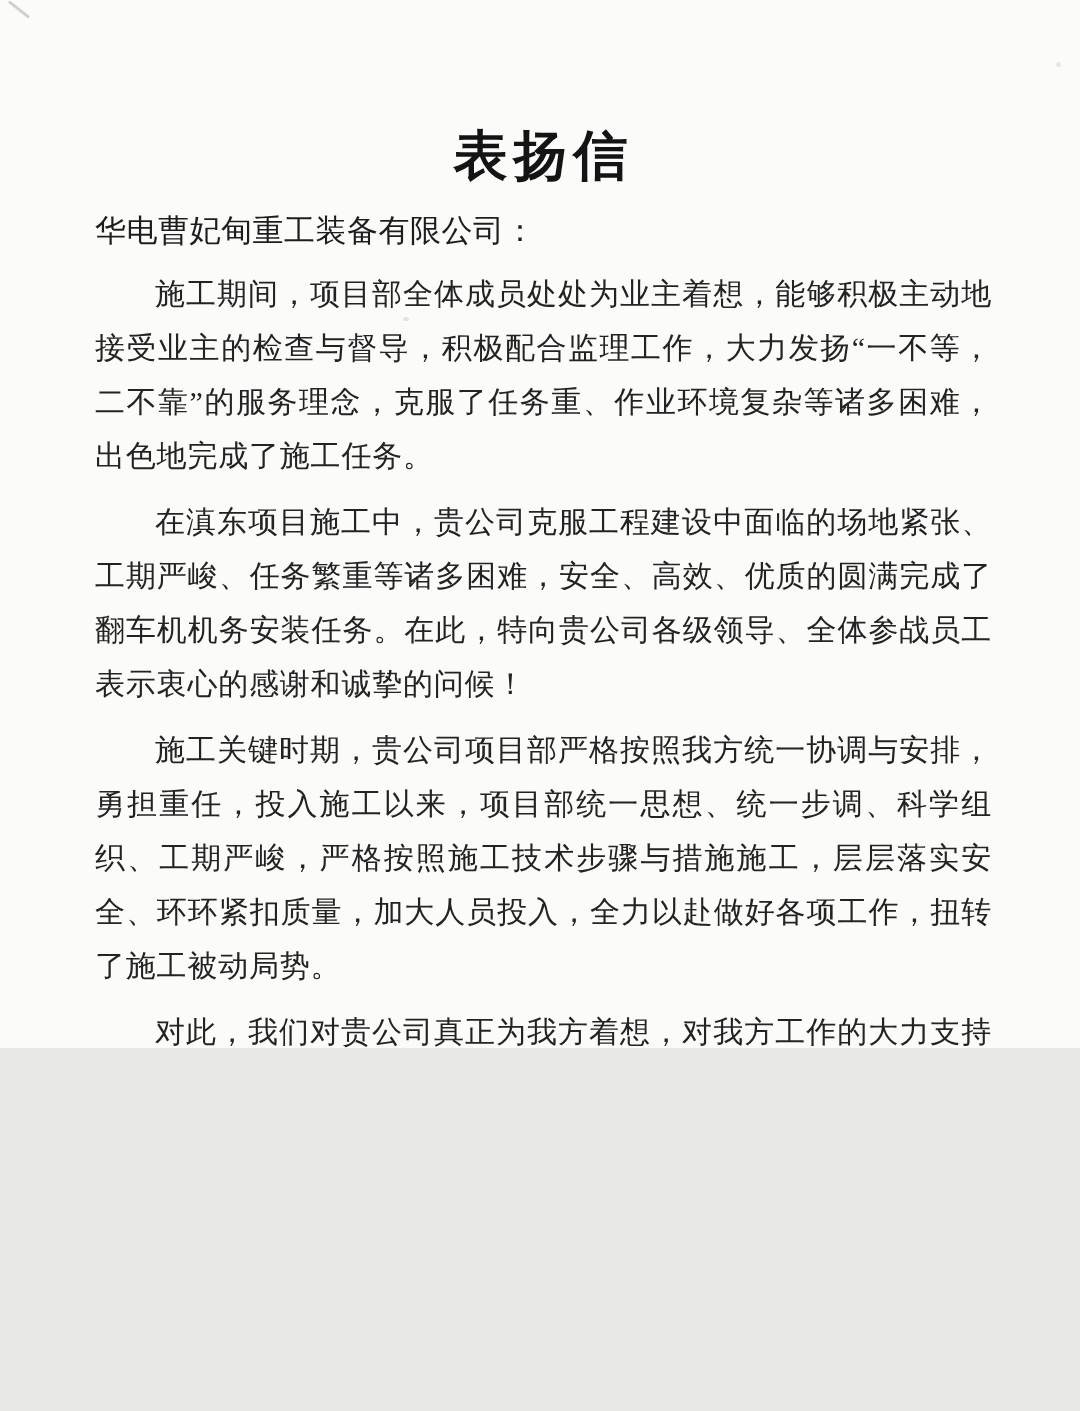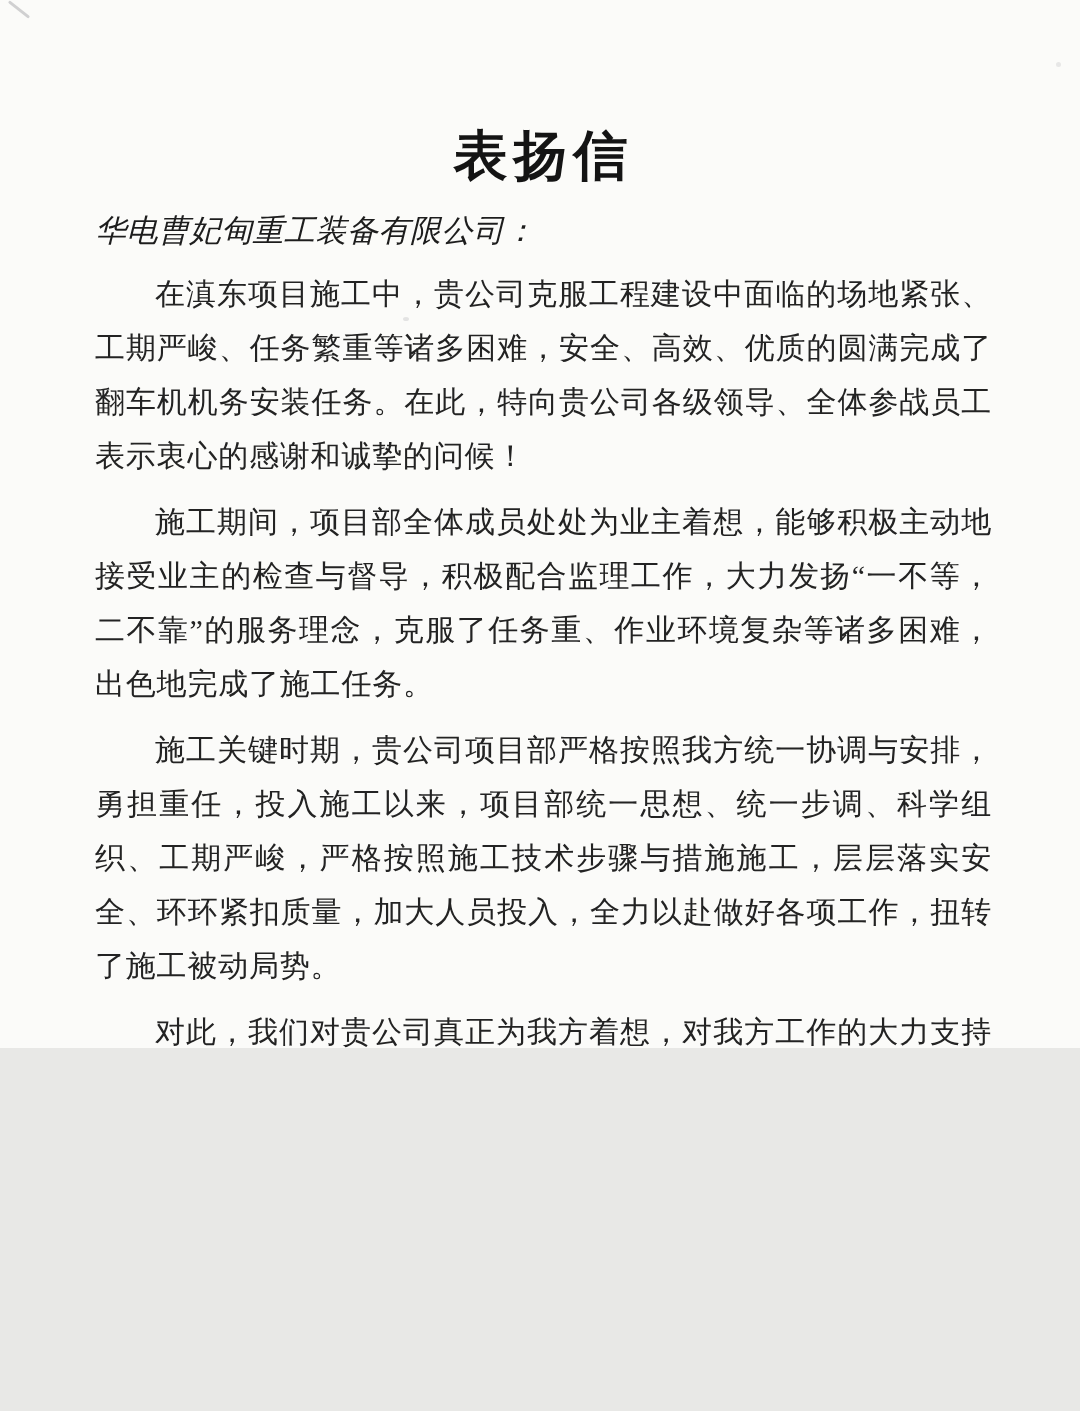--- a/index.html
+++ b/index.html
@@ -23,21 +23,20 @@
     line-height:57px;
     font-weight:700;
     letter-spacing:6px;
     color:#141414;
   }
   .salutation{
     font-size:31px;
     line-height:44px;
     margin:0 0 14px 0;
     letter-spacing:0.5px;
-    font-style:italic;
   }
   .body-para{
     margin:0 0 12px 0;
     font-size:30px;
     line-height:54px;
     text-align:justify;
     text-justify:inter-ideograph;
     text-indent:2em;
     letter-spacing:0.8px;
     color:#232323;
@@ -74,22 +73,22 @@
 
   <div class="speck speck-a"></div>
   <div class="speck speck-b"></div>
   <div class="speck speck-c"></div>
 
   <div class="doc">
     <h1 class="title">表扬信</h1>
 
     <div class="salutation">华电曹妃甸重工装备有限公司：</div>
 
+    <p class="body-para">施工期间，项目部全体成员处处为业主着想，能够积极主动地接受业主的检查与督导，积极配合监理工作，大力发扬“一不等，二不靠”的服务理念，克服了任务重、作业环境复杂等诸多困难，出色地完成了施工任务。</p>
     <p class="body-para">在滇东项目施工中，贵公司克服工程建设中面临的场地紧张、工期严峻、任务繁重等诸多困难，安全、高效、优质的圆满完成了翻车机机务安装任务。在此，特向贵公司各级领导、全体参战员工表示衷心的感谢和诚挚的问候！</p>
-    <p class="body-para">施工期间，项目部全体成员处处为业主着想，能够积极主动地接受业主的检查与督导，积极配合监理工作，大力发扬“一不等，二不靠”的服务理念，克服了任务重、作业环境复杂等诸多困难，出色地完成了施工任务。</p>
     <p class="body-para">施工关键时期，贵公司项目部严格按照我方统一协调与安排，勇担重任，投入施工以来，项目部统一思想、统一步调、科学组织、工期严峻，严格按照施工技术步骤与措施施工，层层落实安全、环环紧扣质量，加大人员投入，全力以赴做好各项工作，扭转了施工被动局势。</p>
     <p class="body-para">对此，我们对贵公司真正为我方着想，对我方工作的大力支持深表感谢，希望贵公司继续保持优良的施工风范及服务理念，贵公司项目部严格按照我方统一协调与安排，共铸辉煌！</p>
 
     <div class="signature">
       <div class="sig-line">对我方工作的大力支持深表感谢</div>
       <div class="sig-line">项目部全体成员处处为业主着想</div>
       <div class="date-line">2025 年 12 月 3 日</div>
     </div>
   </div>
 

